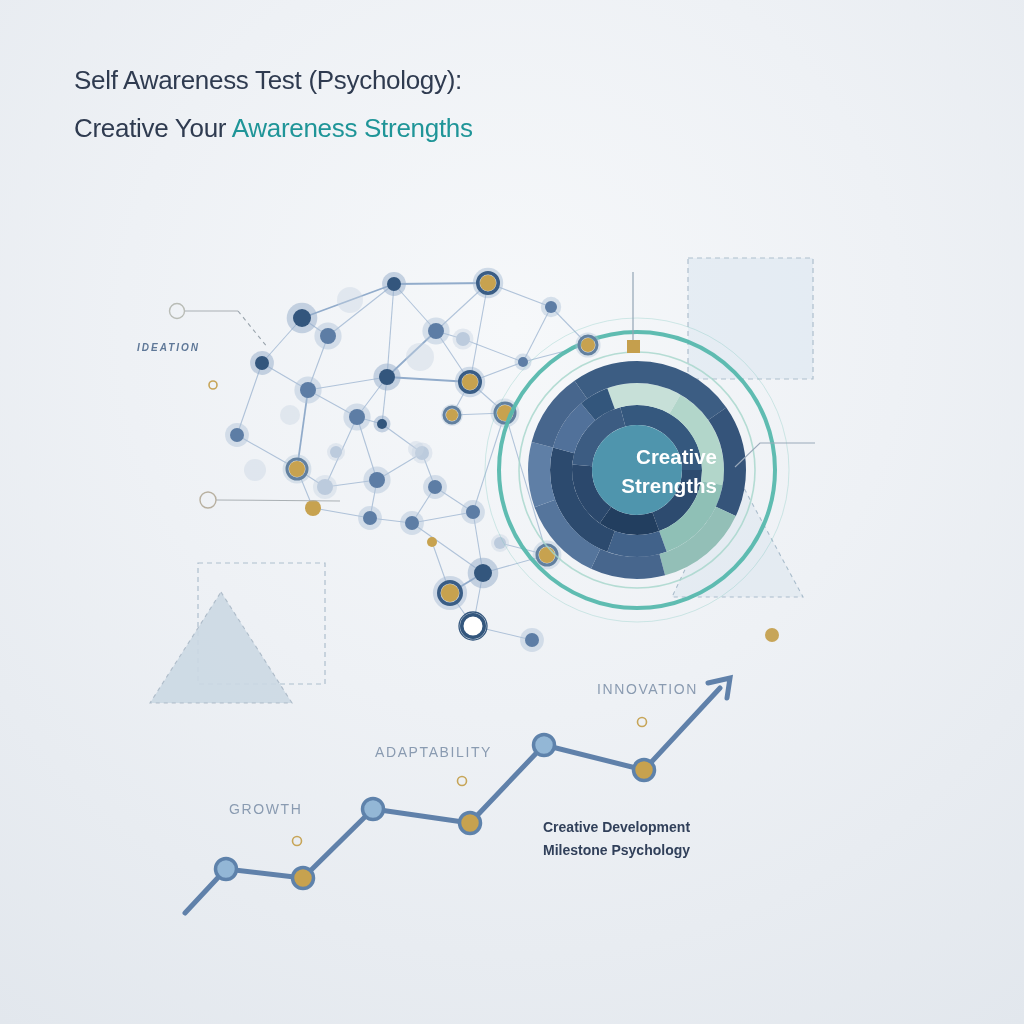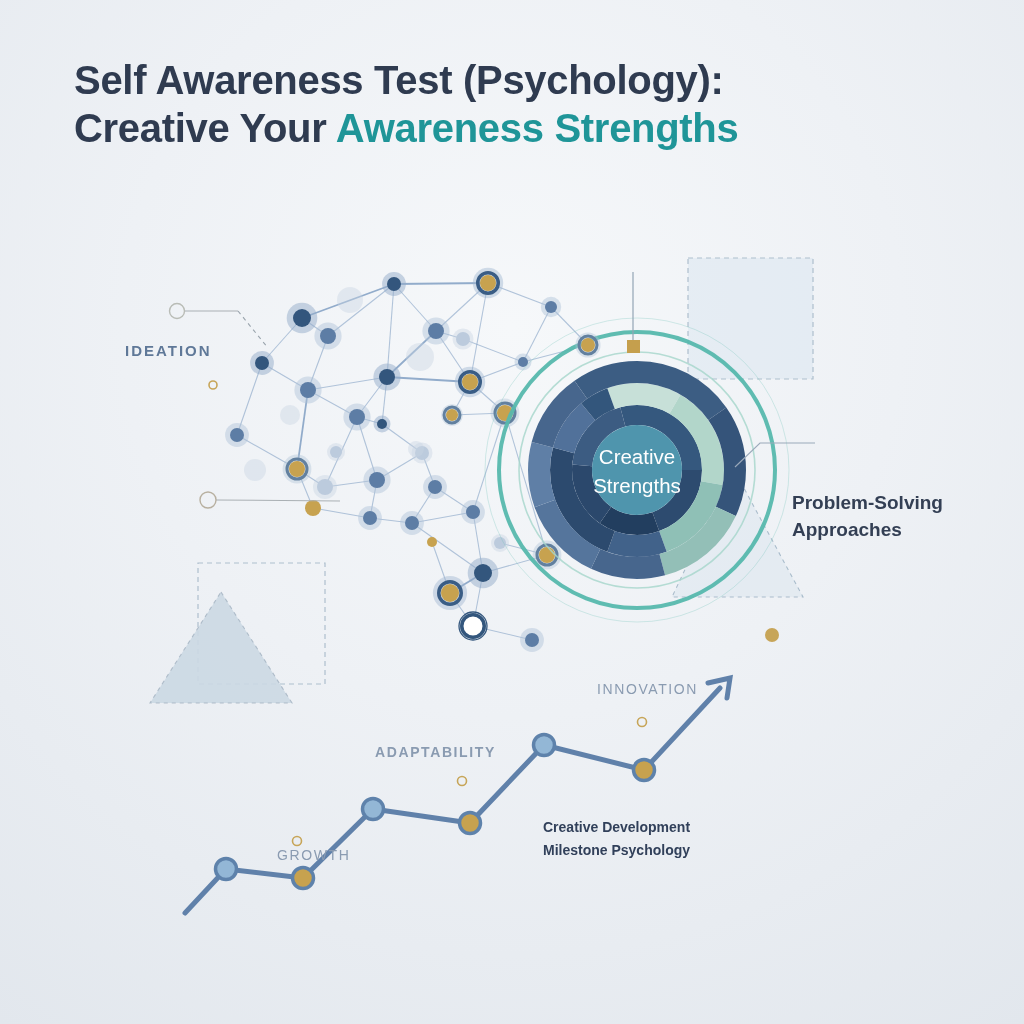--- a/index.html
+++ b/index.html
@@ -4,36 +4,36 @@
 <style>
   html,body{margin:0;padding:0;background:#dfe4ea;}
   .canvas{
     position:relative;width:1024px;height:1024px;overflow:hidden;
     background:radial-gradient(circle at 50% 32%, #f6f8fa 0%, #eef1f5 45%, #e2e7ed 100%);
     font-family:"Liberation Sans", sans-serif;
   }
   #art{position:absolute;left:0;top:0;width:1024px;height:1024px;}
   .title{
     position:absolute;left:74px;top:56px;
-    font-size:40px;font-weight:700;line-height:48px;letter-spacing:-0.3px;
+    font-size:26px;font-weight:400;line-height:48px;letter-spacing:-0.3px;
     color:#2f3b50;white-space:nowrap;
   }
   .title .accent{color:#1f9598;}
   .lbl{position:absolute;white-space:nowrap;}
   .tag{font-size:14px;color:#8a9bb1;letter-spacing:1.6px;font-weight:400;}
-  #ideation{left:125px;top:342px;font-size:15px;font-weight:700;letter-spacing:2px;color:#5f7898;}
-  #growth{left:229px;top:847px;margin-left:48px;}
-  #adaptability{left:375px;top:744px;font-weight:bold;}
+  #ideation{left:137px;top:342px;font-size:10px;font-weight:700;letter-spacing:2px;color:#5f7898;font-style:italic;}
+  #growth{left:229px;top:801px;}
+  #adaptability{left:375px;top:744px;}
   #innovation{left:565px;top:681px;margin-left:32px;}
   .problem{left:792px;top:489px;font-size:19px;font-weight:700;color:#333f54;line-height:27px;}
   .problem div{white-space:nowrap;}
   .milestone-title{left:543px;top:816px;font-size:14px;font-weight:700;color:#31405a;line-height:23px;}
   .milestone-title div{white-space:nowrap;}
-  .donut-label{left:557px;top:442px;width:160px;text-align:center;color:#ffffff;
-    font-size:20.5px;line-height:29px;font-weight:400;}
+  .donut-label{left:557px;top:442px;width:160px;text-align:right;color:#ffffff;
+    font-size:20.5px;line-height:29px;font-weight:700;}
 </style>
 </head>
 <body>
 
 <div class="canvas">
 
   <svg id="art" viewBox="0 0 1024 1024">
       <rect x="688" y="258" width="125" height="121" fill="rgba(219,230,240,0.55)" stroke="#aebfcd" stroke-width="1.2" stroke-dasharray="5 4"></rect>
       <rect x="198" y="563" width="127" height="121" fill="none" stroke="#aebfcd" stroke-width="1.2" stroke-dasharray="5 4"></rect>
       <polygon points="221,592 292,703 150,703" fill="rgba(203,216,227,0.9)" stroke="rgba(163,178,192,0.8)" stroke-width="1.1" stroke-dasharray="4 4"></polygon>
@@ -228,24 +228,20 @@
     <div><span>Creative Your </span><span class="accent">Awareness Strengths</span></div>
   </div>
 
   <div class="lbl" id="ideation">IDEATION</div>
 
   <div class="lbl donut-label">
     <div>Creative</div>
     <div>Strengths</div>
   </div>
 
-  <div class="lbl problem">
-    <div>Problem-Solving</div>
-    <div>Approaches</div>
-  </div>
 
   <div class="lbl tag" id="growth">GROWTH</div>
   <div class="lbl tag" id="adaptability">ADAPTABILITY</div>
   <div class="lbl tag" id="innovation">INNOVATION</div>
 
   <div class="lbl milestone-title">
     <div>Creative Development</div>
     <div>Milestone Psychology</div>
   </div>
 

